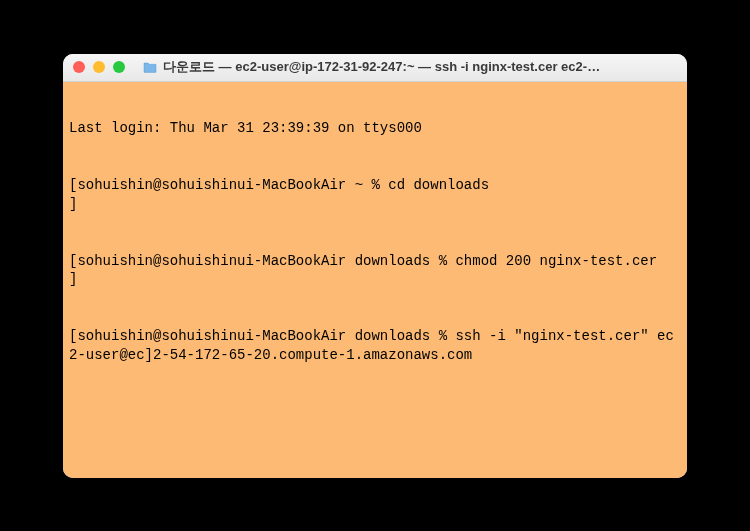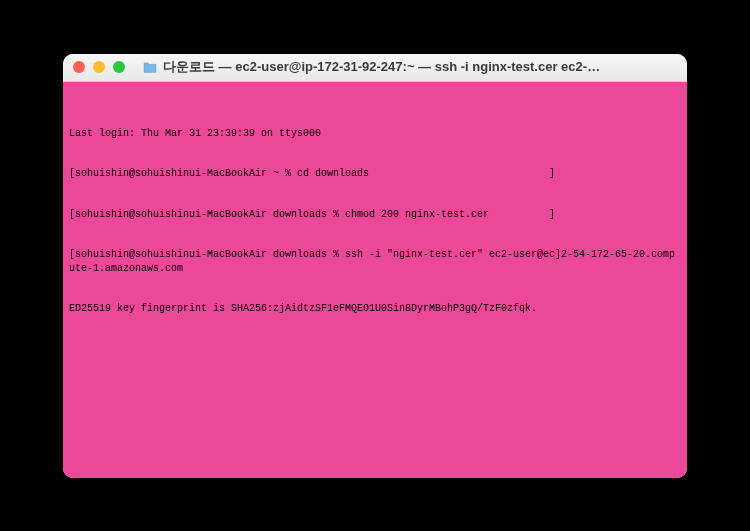--- a/index.html
+++ b/index.html
@@ -67,23 +67,23 @@
       font-family: -apple-system, BlinkMacSystemFont, "Helvetica Neue", sans-serif;
       font-size: 13px;
       font-weight: 600;
       color: #3a3a3a;
       white-space: nowrap;
       overflow: hidden;
       text-overflow: ellipsis;
     }
     .terminal-body {
       flex: 1;
-      background: #ec4899;
-      padding: 18px 6px;
-      font-size: 10px;
+      background: #fdba74;
+      padding: 0 6px;
+      font-size: 14px;
       line-height: 1.35;
       color: #000;
       overflow: hidden;
       white-space: pre-wrap;
       word-break: break-all;
     }
     .line {
       white-space: pre-wrap;
       word-break: break-all;
     }
@@ -103,21 +103,20 @@
         <path d="M1 1 h4 l1.2 1.3 H13 v7.5 a0.6 0.6 0 0 1 -0.6 0.6 H1.6 a0.6 0.6 0 0 1 -0.6 -0.6 Z" fill="#7bb7e8" stroke="#4a8fc9" stroke-width="0.4"></path>
       </svg>
       <span class="window-title">다운로드 — ec2-user@ip-172-31-92-247:~ — ssh -i nginx-test.cer ec2-user...</span>
     </div>
   </div>
   <div class="terminal-body">
     <div class="line">Last login: Thu Mar 31 23:39:39 on ttys000</div>
     <div class="line">[sohuishin@sohuishinui-MacBookAir ~ % cd downloads                              ]</div>
     <div class="line">[sohuishin@sohuishinui-MacBookAir downloads % chmod 200 nginx-test.cer          ]</div>
     <div class="line">[sohuishin@sohuishinui-MacBookAir downloads % ssh -i "nginx-test.cer" ec2-user@ec]2-54-172-65-20.compute-1.amazonaws.com</div>
-    <div class="line">ED25519 key fingerprint is SHA256:zjAidtzSF1eFMQEO1U0Sin8DyrMBohP3gQ/TzF0zfqk.</div>
     
     
     
     <div class="line"></div>
     
     
     
     <div class="line"></div>
     
     

